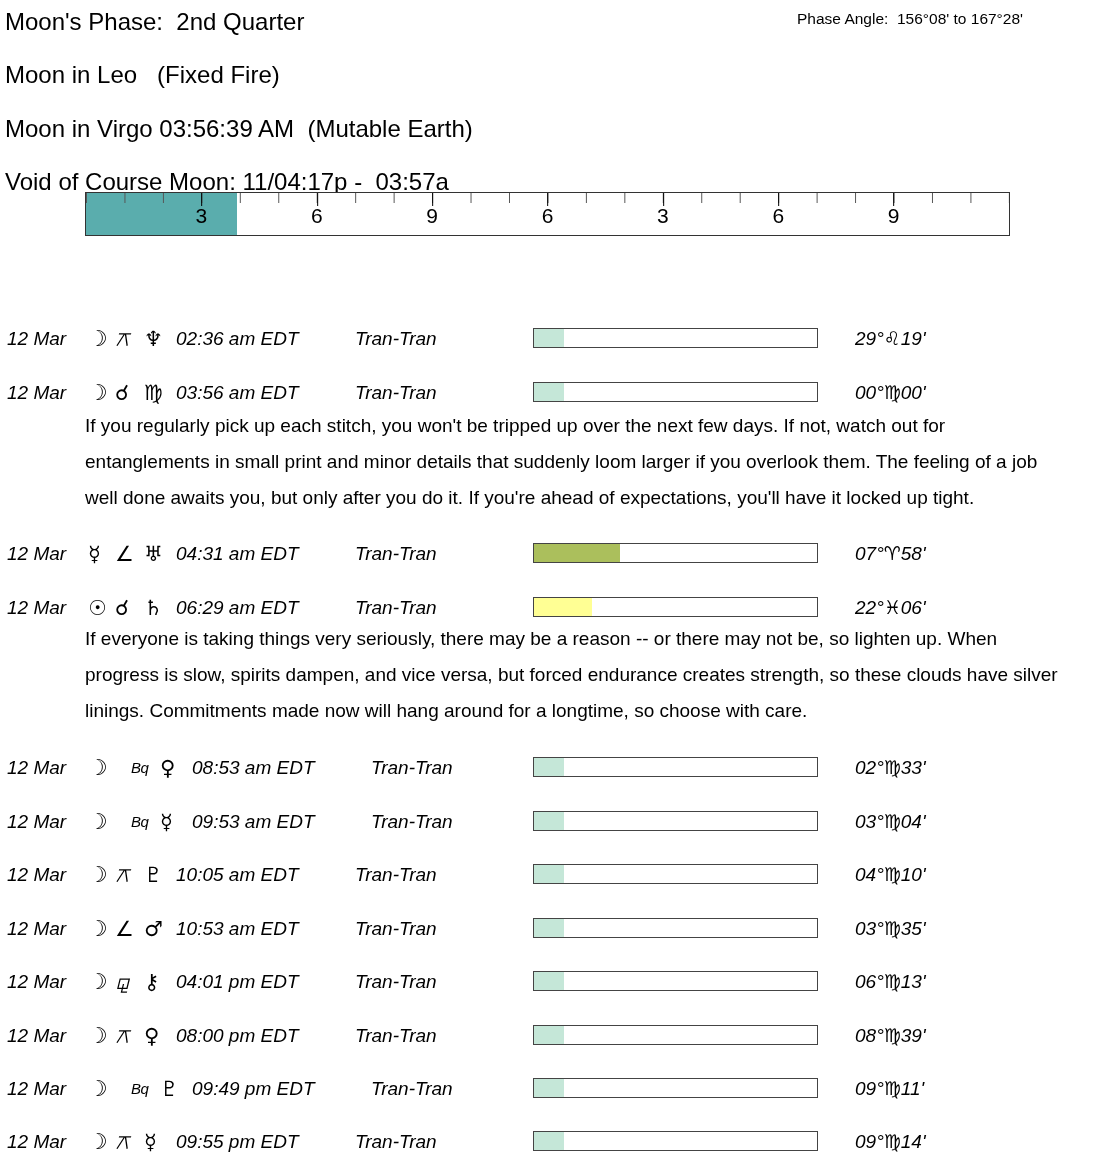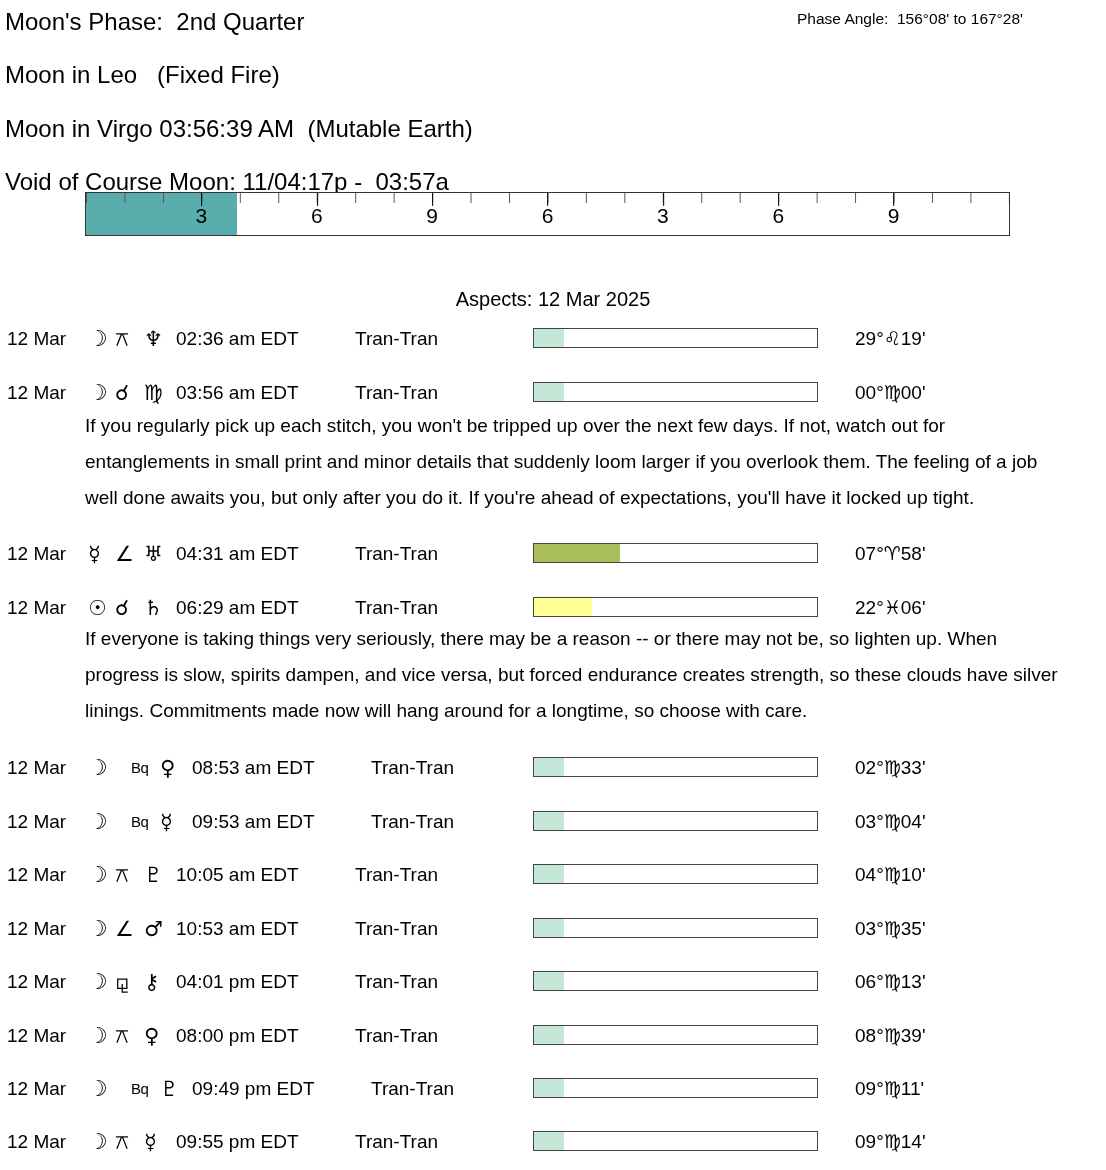--- a/index.html
+++ b/index.html
@@ -14,21 +14,21 @@
   .ruler-fill{position:absolute;left:0;top:0;bottom:0;}
   .ruler-ticks{position:absolute;left:0;top:0;right:0;height:10px;
     background-image:linear-gradient(to right,#555 1px,transparent 1px);
     background-size:calc(100%/24) 100%;}
   .ruler-label{position:absolute;top:0;bottom:0;transform:translateX(-50%);text-align:center;}
   .ruler-label::before{content:"";position:absolute;left:50%;top:0;width:1px;height:13px;background:#000;}
   .ruler-label span{display:inline-block;margin-top:11px;font-size:21px;}
 
   .aspects-title{position:absolute;left:0;top:288px;width:100%;text-align:center;font-size:20px;}
 
-  .row{position:absolute;left:7px;width:1092px;height:22px;font-size:19px;line-height:22px;display:flex;align-items:flex-start;}
+  .row{position:absolute;left:7px;width:1092px;height:22px;font-size:19px;line-height:22px;display:flex;align-items:flex-start;font-style:italic;}
   .c-date{width:81px;flex:none;}
   .c-p1{width:27px;flex:none;}
   .c-asp{width:29px;flex:none;}
   .c-p2{width:32px;flex:none;}
   .c-time{width:179px;flex:none;}
   .c-type{flex:none;}
   .glyph{font-family:"DejaVu Sans",sans-serif;font-size:21px;line-height:22px;}
   .p1g{font-size:22px;}
   .asp-text{font-size:15px;letter-spacing:-0.5px;font-family:"Liberation Sans",sans-serif;margin-left:16px;}
   .c-bar{position:absolute;left:526px;top:0;width:285px;height:20px;border:1px solid #444;box-sizing:border-box;background:#fff;}
@@ -53,21 +53,20 @@
     <div class="ruler-ticks"></div>
     <div class="ruler-label" style="left:12.5%"><span>3</span></div>
     <div class="ruler-label" style="left:25%"><span>6</span></div>
     <div class="ruler-label" style="left:37.5%"><span>9</span></div>
     <div class="ruler-label" style="left:50%"><span>6</span></div>
     <div class="ruler-label" style="left:62.5%"><span>3</span></div>
     <div class="ruler-label" style="left:75%"><span>6</span></div>
     <div class="ruler-label" style="left:87.5%"><span>9</span></div>
   </div>
 
-  <div class="aspects-title">Aspects: 12 Mar 2025</div>
 
   <div class="row" style="top:328px">
     <span class="c-date">12 Mar</span>
     <span class="c-p1 glyph p1g">☽</span>
     <span class="c-asp glyph">⚻</span>
     <span class="c-p2 glyph">♆</span>
     <span class="c-time">02:36 am EDT</span>
     <span class="c-type">Tran-Tran</span>
     <span class="c-bar">
         <span class="c-fill" style="width: 10.5%; background-color: rgb(197, 231, 216);"></span>

